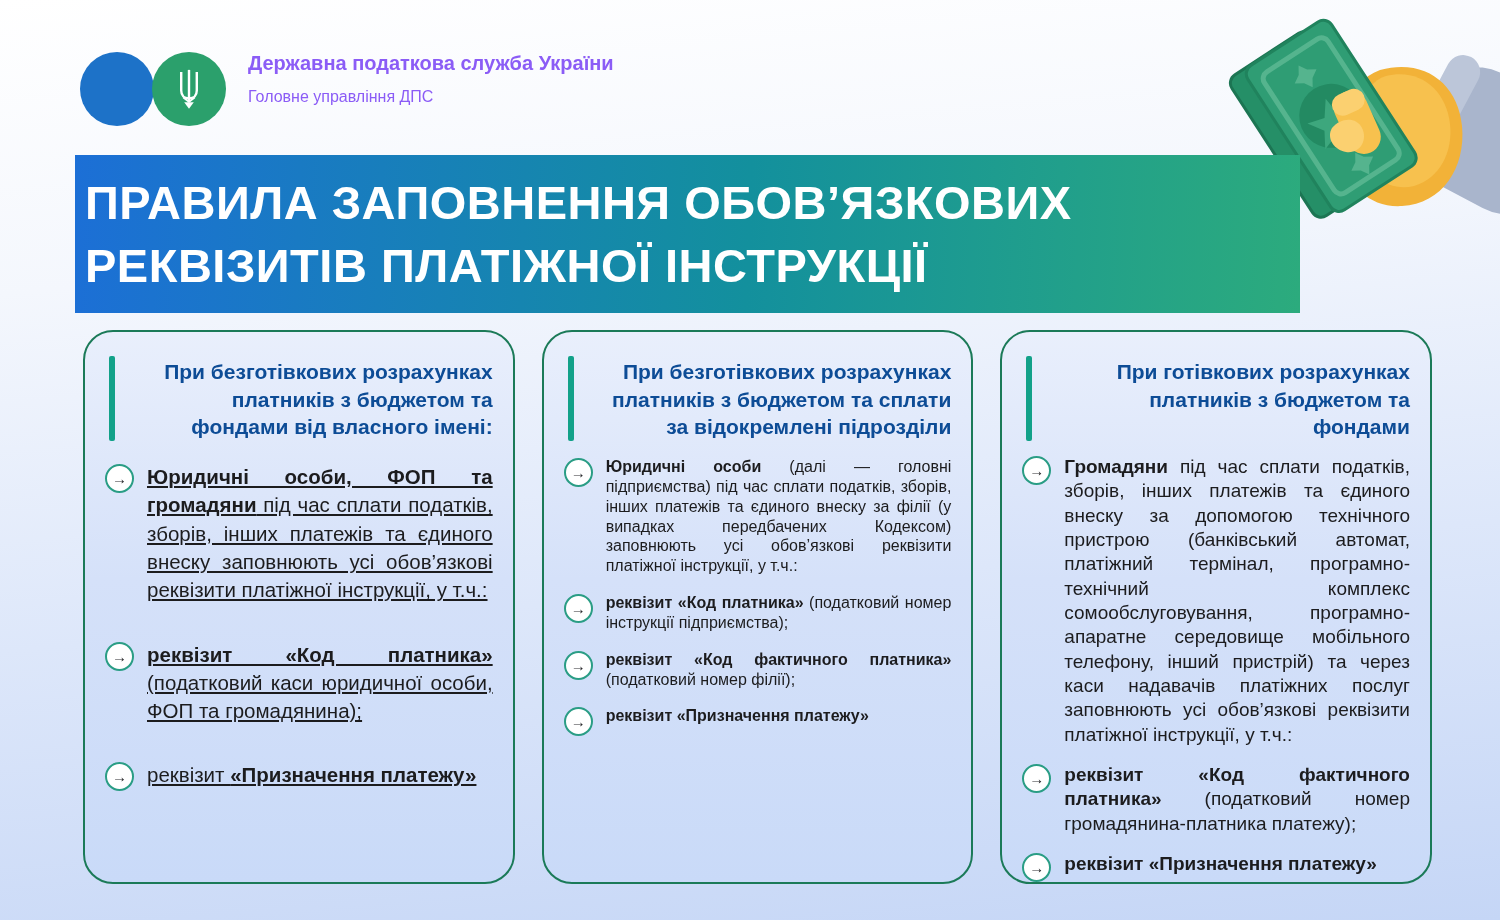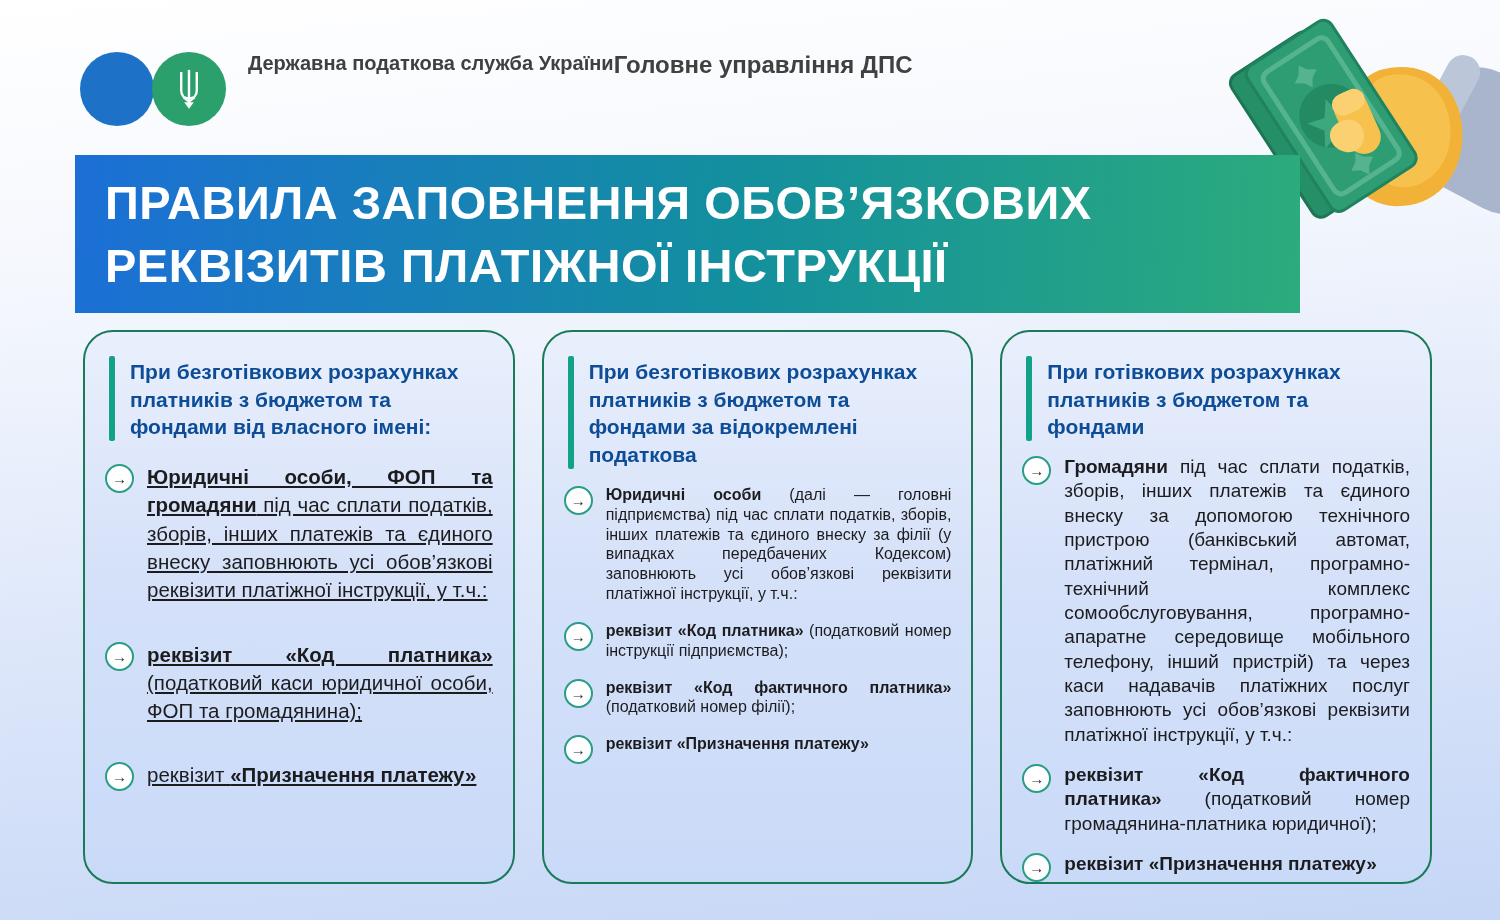--- a/index.html
+++ b/index.html
@@ -10,30 +10,30 @@
     position:relative;
   }
   .page{position:absolute;inset:0;}
 
   
   .brand{position:absolute;left:80px;top:52px;display:flex;align-items:flex-start;gap:22px;}
   .logo{display:flex;}
   .logo-circle{width:74px;height:74px;border-radius:50%;}
   .logo-circle.blue{background:#1d72c8;margin-right:-2px;}
   .logo-circle.green{background:#2ba06c;display:flex;align-items:center;justify-content:center;}
-  .org{display:flex;flex-direction:row;color:#404040;}
+  .org{display:flex;flex-direction:column;color:#8b5cf6;}
   .org .l1{font-size:20px;font-weight:700;margin-bottom:9px;}
-  .org .l2,.org .l3{font-size:24px;font-weight:700;line-height:26px;}
+  .org .l2,.org .l3{font-size:16px;font-weight:400;line-height:26px;}
 
   
   .banner{
     position:absolute;left:75px;top:155px;width:1225px;height:158px;
     background:linear-gradient(92deg,#1c6fd6 0%,#13909d 55%,#2cab7d 100%);
     display:flex;flex-direction:column;justify-content:center;
-    padding-left:30px;box-sizing:border-box;
+    padding-left:10px;box-sizing:border-box;
   }
   .banner h1{
     margin:0;color:#ffffff;font-weight:700;font-size:47px;line-height:63px;
     letter-spacing:.5px;font-stretch:condensed;white-space:nowrap;
   }
 
   
   .hand-illo{position:absolute;right:0;top:0;width:310px;height:330px;pointer-events:none;}
 
   
@@ -41,21 +41,21 @@
     position:absolute;left:83px;top:330px;right:68px;height:554px;
     display:grid;grid-template-columns:repeat(3,1fr);gap:27px;
   }
   .card{
     border:2px solid #1b7a58;border-radius:30px;
     background:linear-gradient(180deg,#e9effc 0%,#d5e1f9 45%,#c9daf8 100%);
     box-sizing:border-box;overflow:hidden;
     padding:24px 20px 18px 18px;
     display:flex;flex-direction:column;
   }
-  .card-head{display:flex;gap:15px;padding-left:6px;}
+  .card-head{display:flex;gap:15px;padding-left:6px;text-align:right;}
   .accent-bar{width:6px;border-radius:2px;background:#12a189;flex:0 0 6px;align-self:stretch;}
   .card-head h2{margin:2px 0 0 0;color:#0d4c96;font-size:21px;line-height:1.32;font-weight:700;}
   .bullets{display:flex;flex-direction:column;margin-top:22px;padding-left:2px;}
   .bullet{display:flex;gap:13px;align-items:flex-start;}
   .bullet-icon{
     flex:0 0 29px;width:29px;height:29px;border-radius:50%;
     background:#ffffff;border:2px solid #2a9d85;box-sizing:border-box;
     display:flex;align-items:center;justify-content:center;
     font-size:15px;color:#2b2b2e;margin-top:1px;
   }
@@ -144,21 +144,21 @@
           </div>
           <div class="bullet">
             <span class="bullet-icon">→</span>
             <p class="bullet-text"><span>реквізит </span><span class="b">«Призначення платежу»</span></p>
           </div>
         </div>
     </div>
     <div class="card c2">
       <div class="card-head">
         <div class="accent-bar"></div>
-        <h2>При безготівкових розрахунках платників з бюджетом та фондами за відокремлені податкова</h2>
+        <h2>При безготівкових розрахунках платників з бюджетом та сплати за відокремлені підрозділи</h2>
       </div>
       <div class="bullets">
           <div class="bullet">
             <span class="bullet-icon">→</span>
             <p class="bullet-text"><span class="b">Юридичні особи</span><span> (далі — головні підприємства) під час сплати податків, зборів, інших платежів та єдиного внеску за філії (у випадках передбачених Кодексом) заповнюють усі обов’язкові реквізити платіжної інструкції, у т.ч.:</span></p>
           </div>
           <div class="bullet">
             <span class="bullet-icon">→</span>
             <p class="bullet-text"><span class="b">реквізит «Код платника»</span><span> (податковий номер інструкції підприємства);</span></p>
           </div>
@@ -177,21 +177,21 @@
         <div class="accent-bar"></div>
         <h2>При готівкових розрахунках платників з бюджетом та фондами</h2>
       </div>
       <div class="bullets">
           <div class="bullet">
             <span class="bullet-icon">→</span>
             <p class="bullet-text"><span class="b">Громадяни</span><span> під час сплати податків, зборів, інших платежів та єдиного внеску за допомогою технічного пристрою (банківський автомат, платіжний термінал, програмно-технічний комплекс сомообслуговування, програмно-апаратне середовище мобільного телефону, інший пристрій) та через каси надавачів платіжних послуг заповнюють усі обов’язкові реквізити платіжної інструкції, у т.ч.:</span></p>
           </div>
           <div class="bullet">
             <span class="bullet-icon">→</span>
-            <p class="bullet-text"><span class="b">реквізит «Код фактичного платника»</span><span> (податковий номер громадянина-платника юридичної);</span></p>
+            <p class="bullet-text"><span class="b">реквізит «Код фактичного платника»</span><span> (податковий номер громадянина-платника платежу);</span></p>
           </div>
           <div class="bullet">
             <span class="bullet-icon">→</span>
             <p class="bullet-text"><span class="b">реквізит «Призначення платежу»</span></p>
           </div>
         </div>
     </div>
   </div>
 
 </div>

